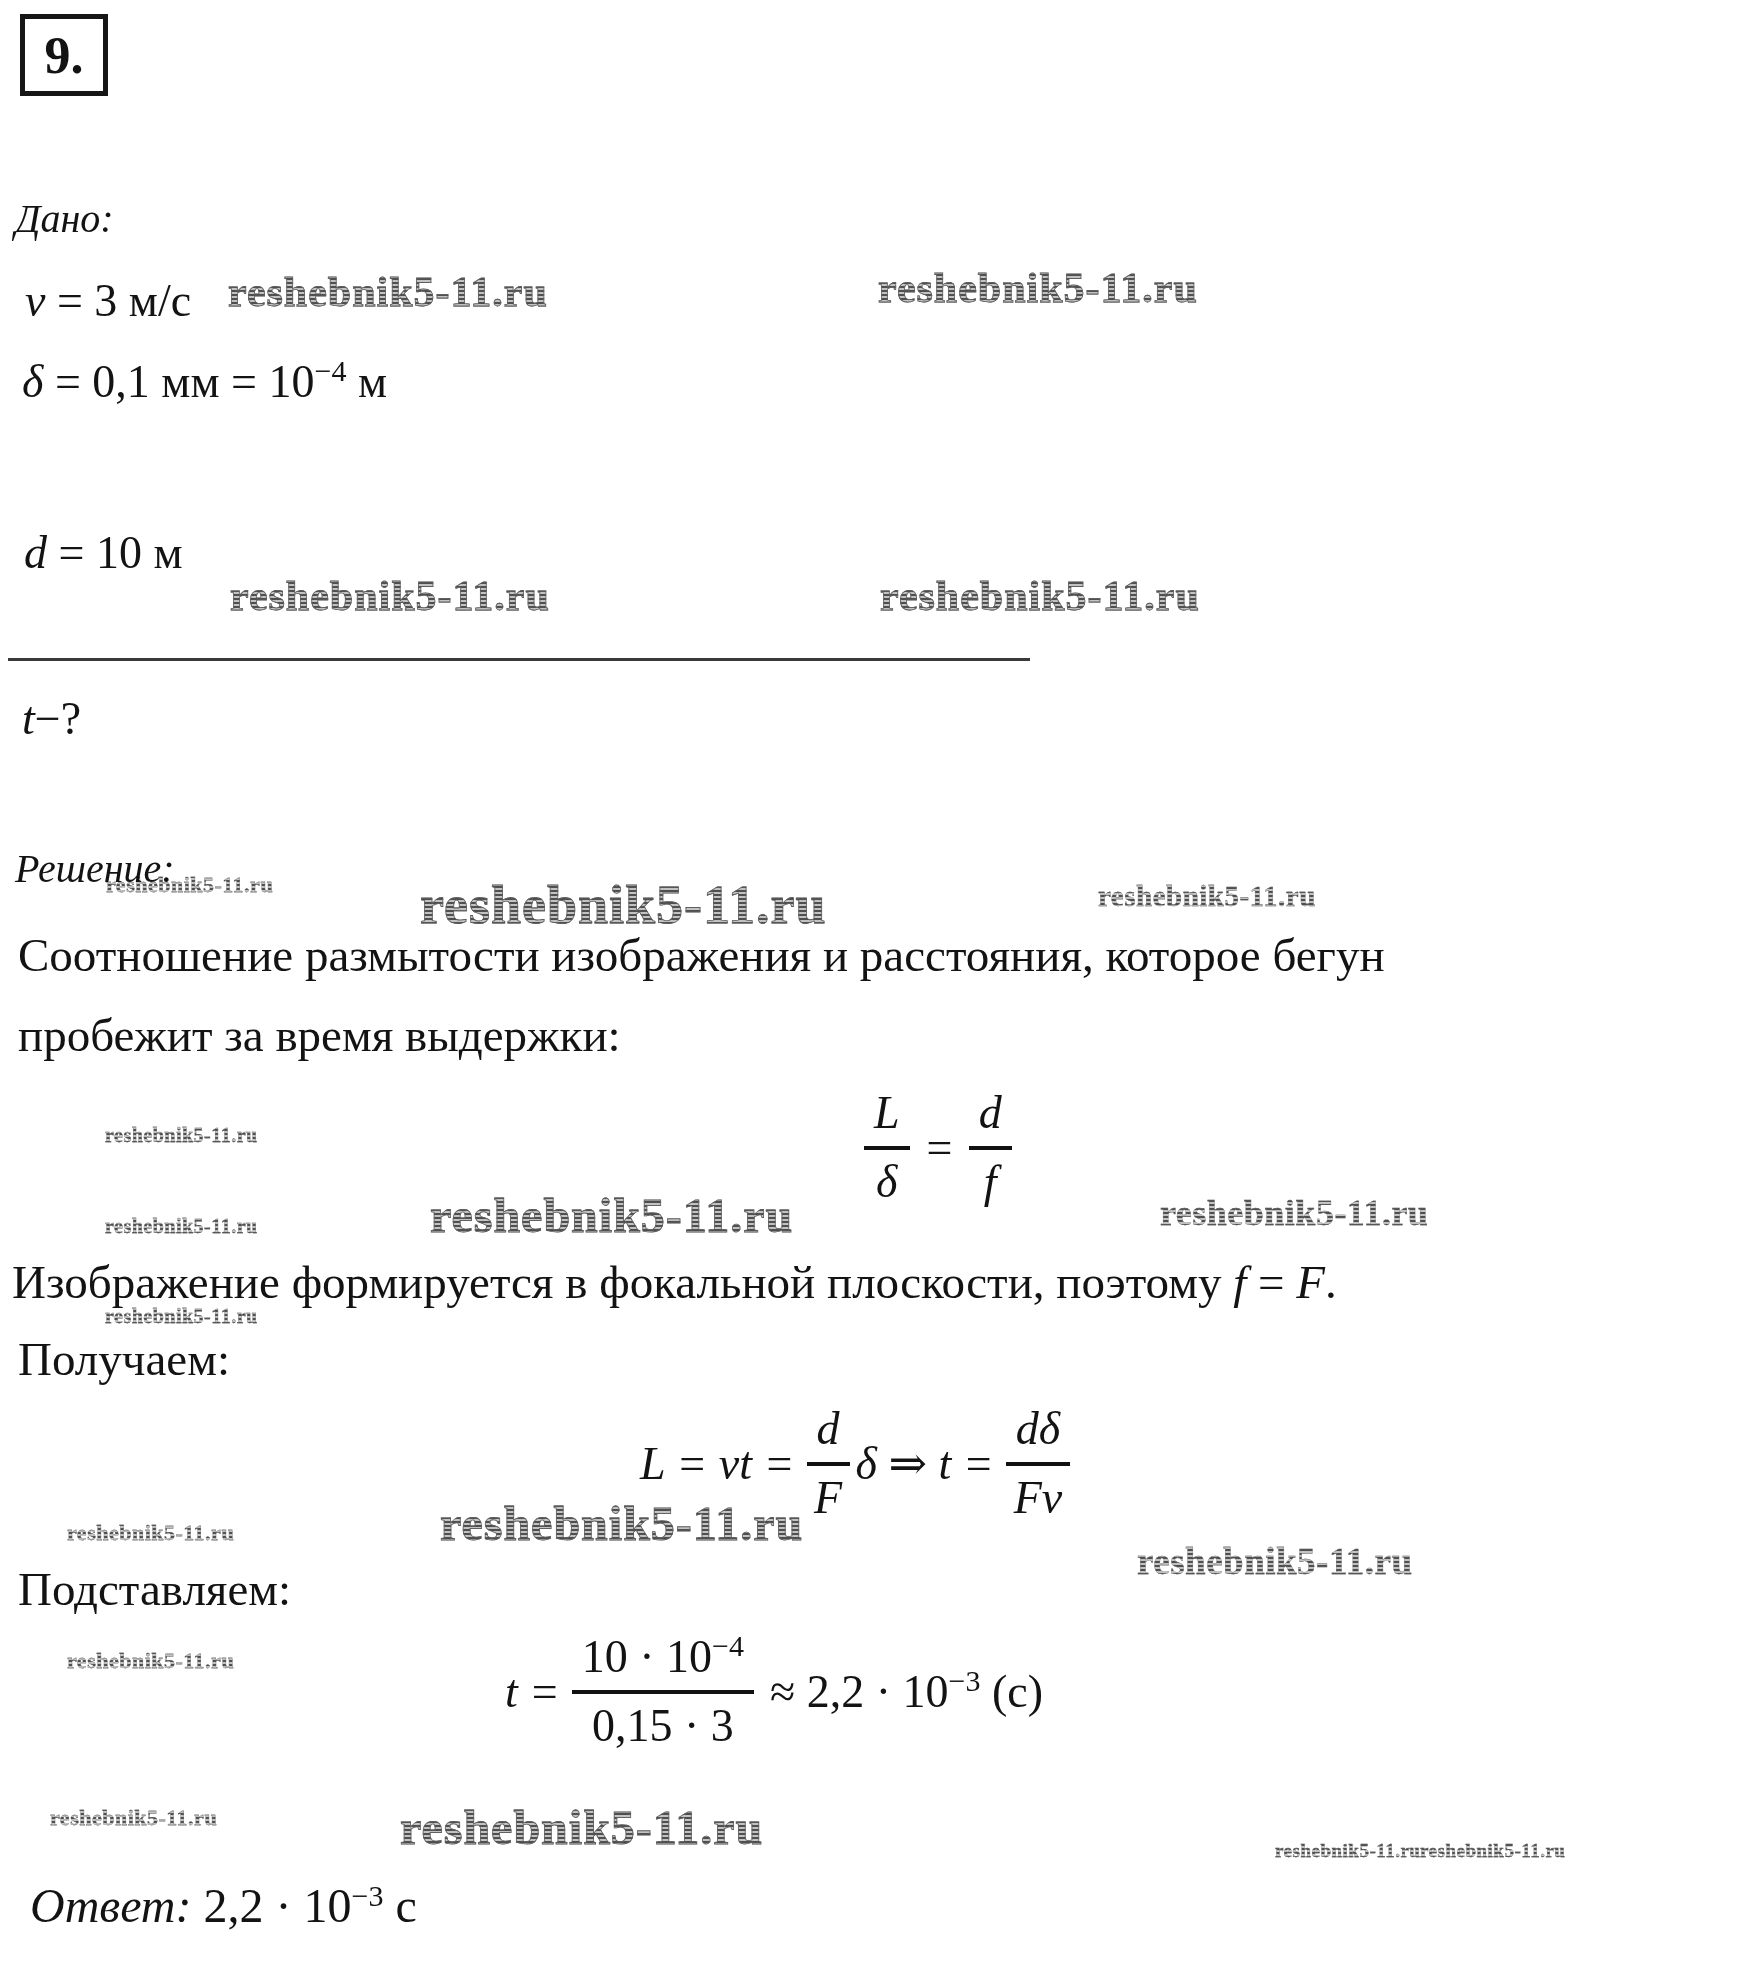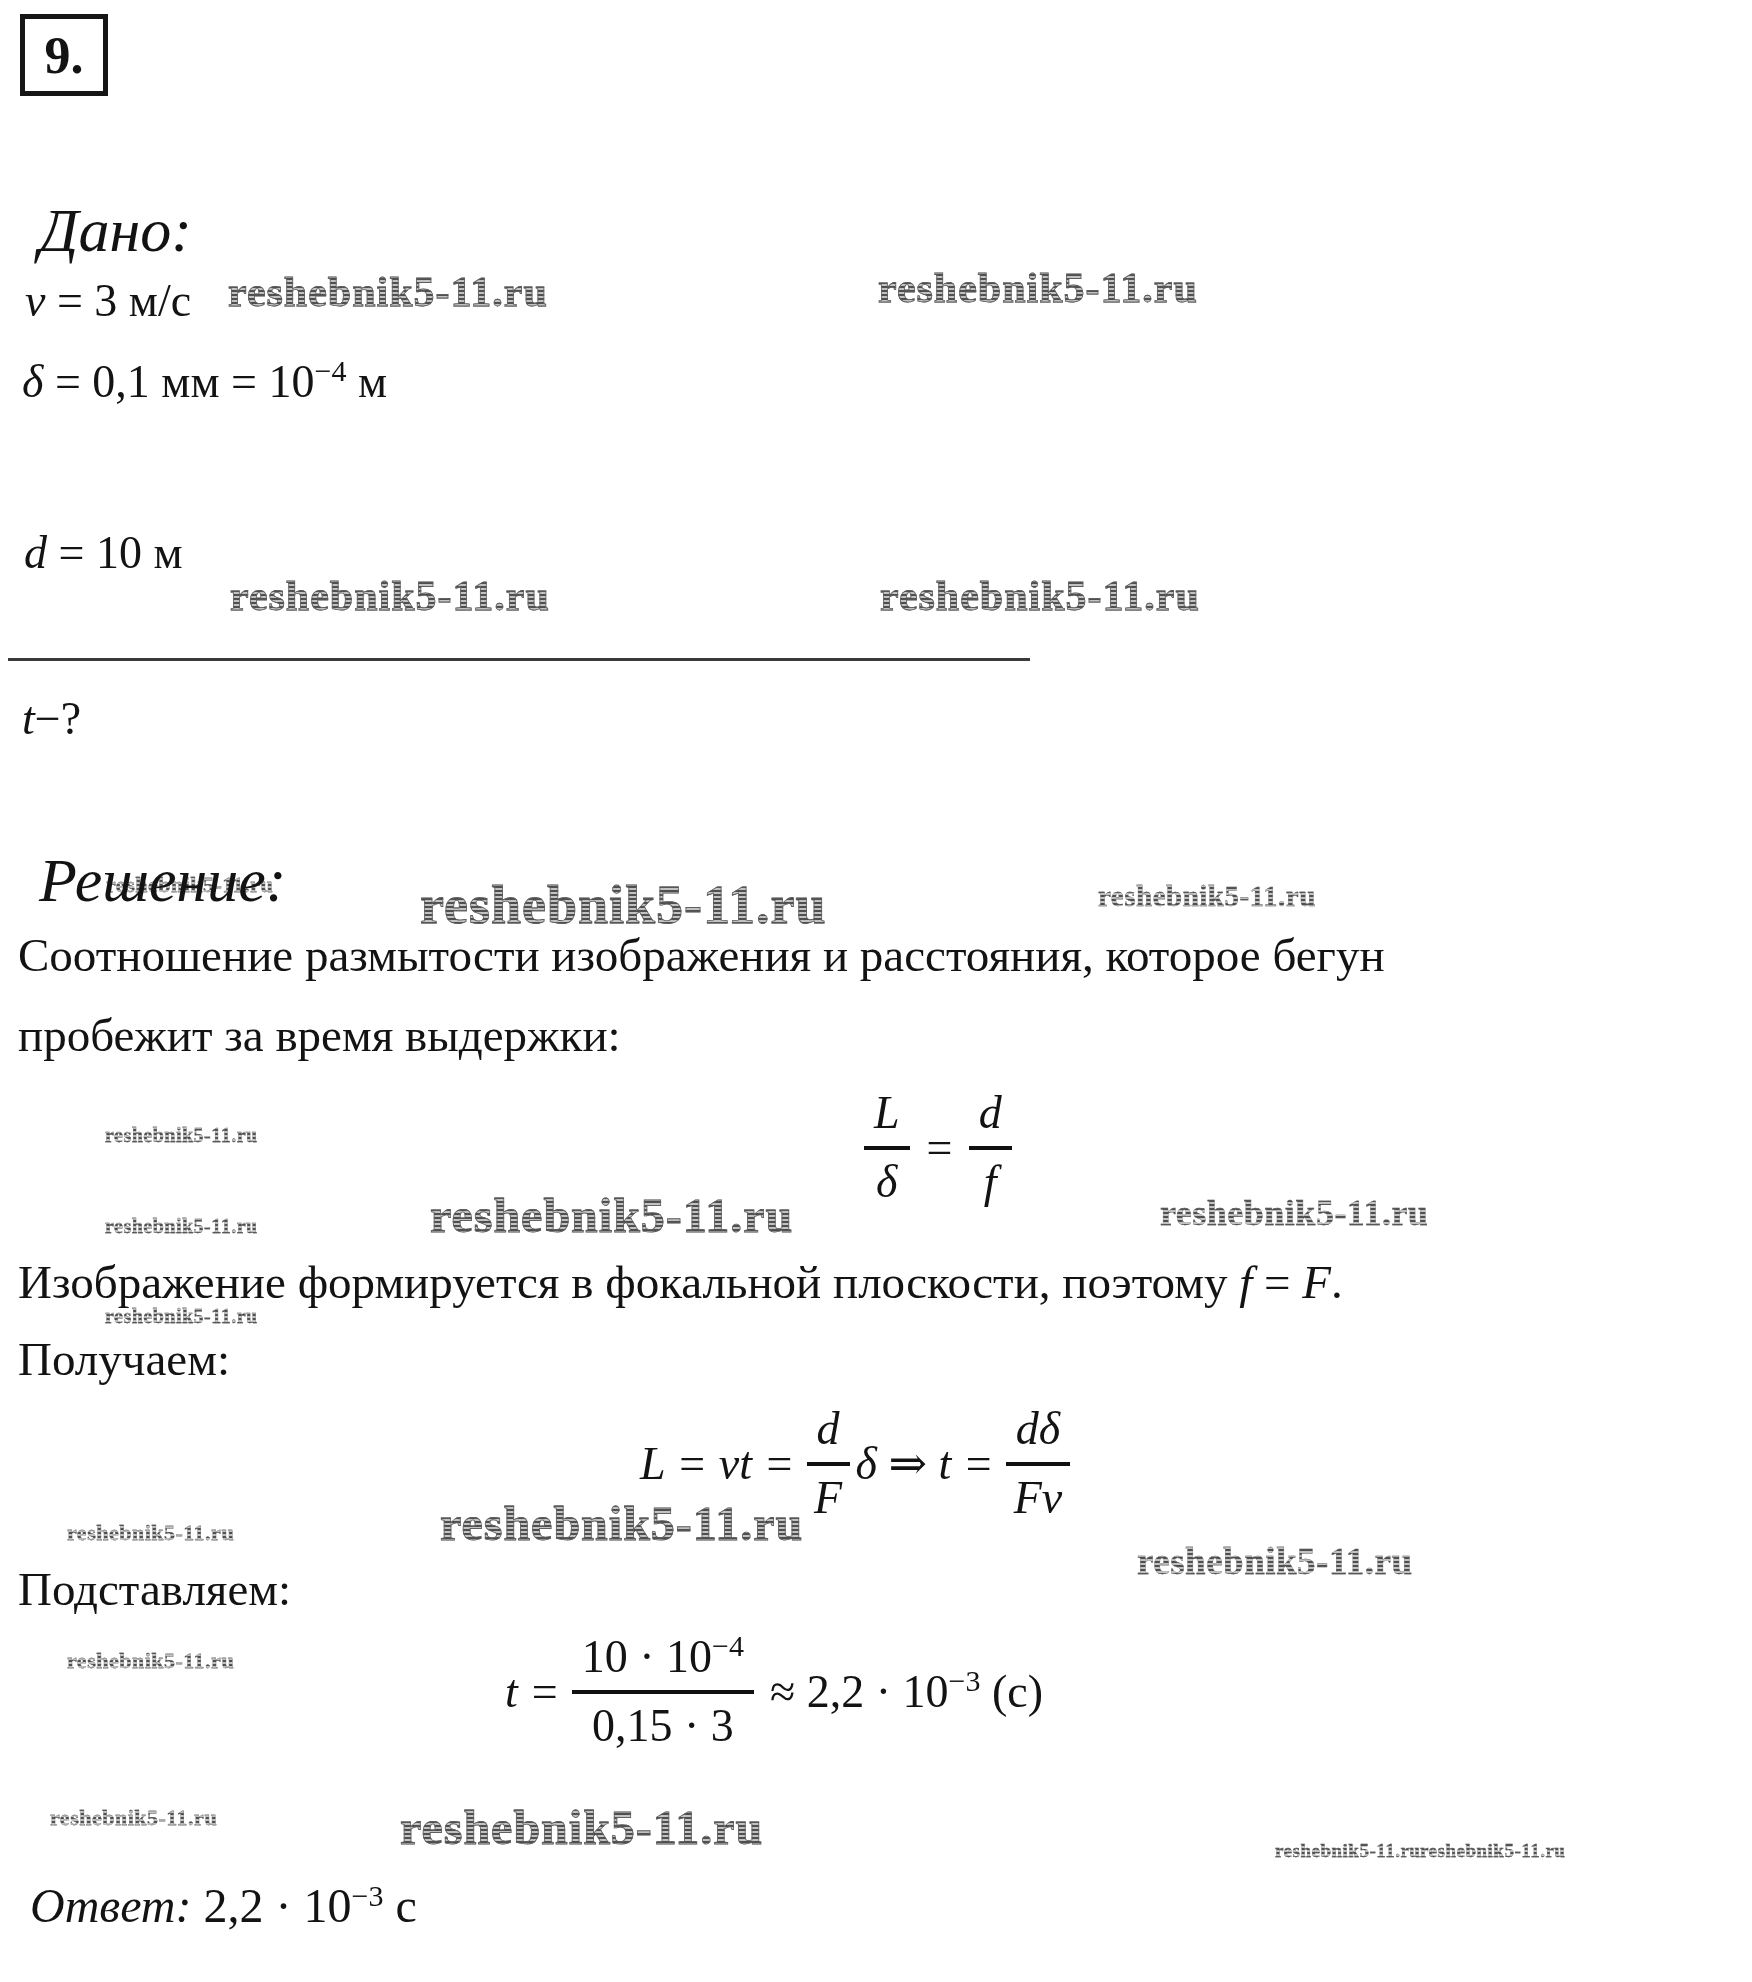--- a/index.html
+++ b/index.html
@@ -12,21 +12,21 @@
     color:#131313;
     overflow:hidden;
   }
   .abs{position:absolute;z-index:2;white-space:nowrap;}
   .mi{font-style:italic;}
   .num-box{
     position:absolute;left:20px;top:14px;width:78px;height:72px;
     border:5px solid #161616;display:flex;align-items:center;justify-content:center;
     font-size:52px;font-weight:700;z-index:2;
   }
-  .label-it{font-style:italic;font-size:62px;margin-left:24px;}
+  .label-it{font-style:italic;font-size:40px;}
   .given-line{font-size:46px;}
   .body-line{font-size:47px;}
   .divider{
     position:absolute;left:8px;top:658px;width:1022px;height:0;
     border-top:3px solid #3a3a3a;z-index:2;
   }
   sup.exp{font-size:30px;vertical-align:0.55em;line-height:0;letter-spacing:0;}
   
   .formula{position:absolute;display:flex;align-items:center;font-size:46px;z-index:2;}
   .frac{display:inline-flex;flex-direction:column;align-items:stretch;text-align:center;}
@@ -91,21 +91,21 @@
       <span class="fnum">L</span>
       <span class="fden">δ</span>
     </span>
     <span class="fgap">=</span>
     <span class="frac">
       <span class="fnum">d</span>
       <span class="fden">f</span>
     </span>
   </div>
 
-  <div class="abs body-line" style="left:18px;top:1255px;">
+  <div class="abs body-line" style="left:12px;top:1255px;">
     <span>Изображение формируется в фокальной плоскости, поэтому </span><span class="mi">f</span><span> = </span><span class="mi">F</span><span>.</span>
   </div>
 
   <div class="abs body-line" style="left:18px;top:1332px;">Получаем:</div>
 
   <div class="formula mi" style="left:640px;top:1402px;align-items:center;">
     <span class="seg">L = vt =</span>
     <span class="frac" style="margin-left:12px;">
       <span class="fnum">d</span>
       <span class="fden">F</span>

